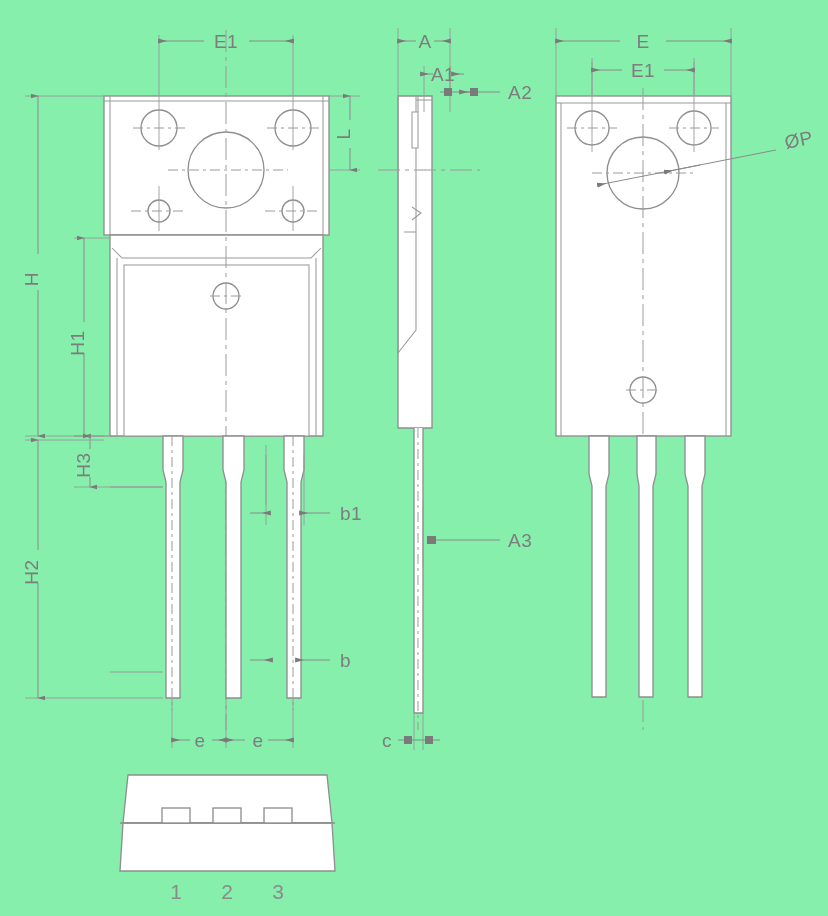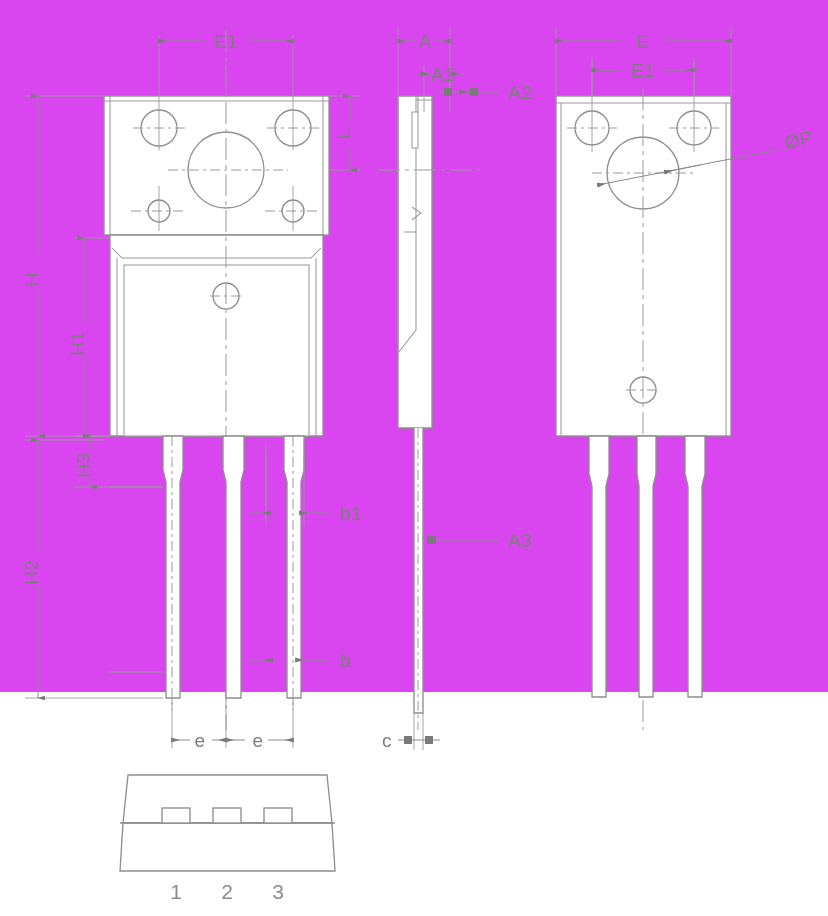--- a/index.html
+++ b/index.html
@@ -10,22 +10,22 @@
   }
   body {
     width: 828px;
     height: 916px;
     font-family: "Liberation Sans", sans-serif;
     overflow: hidden;
   }
   #drawing-root {
     position: relative;
     width: 828px;
-    height: 692px;
-    background: #d946ef;
+    height: 916px;
+    background: #86efac;
     text-decoration: underline;
   }
   svg#package-drawing {
     display: block;
     width: 828px;
     height: 916px;
   }
   
   .outline {
     fill: none;

